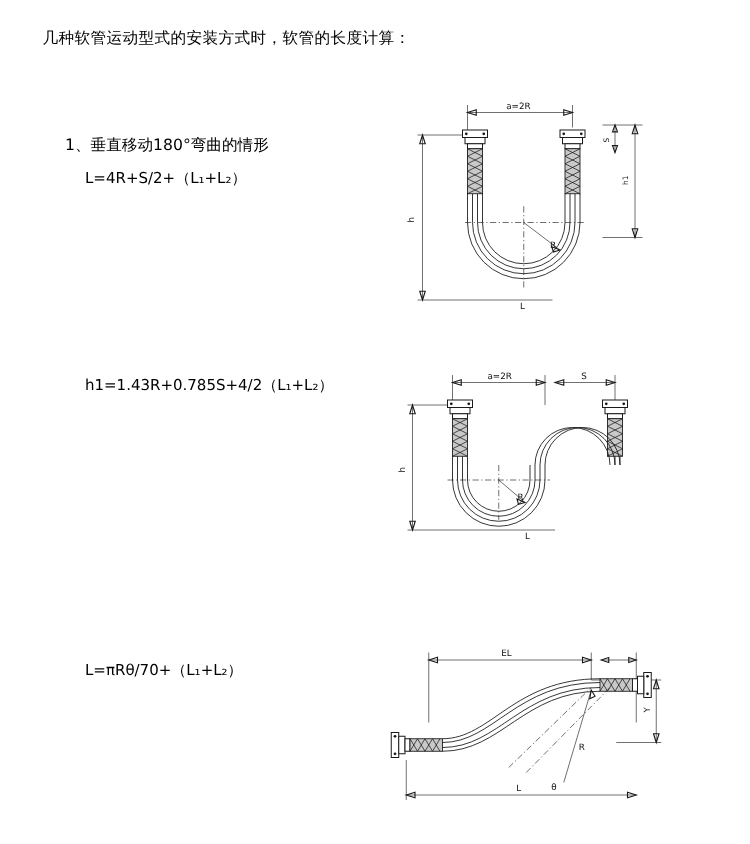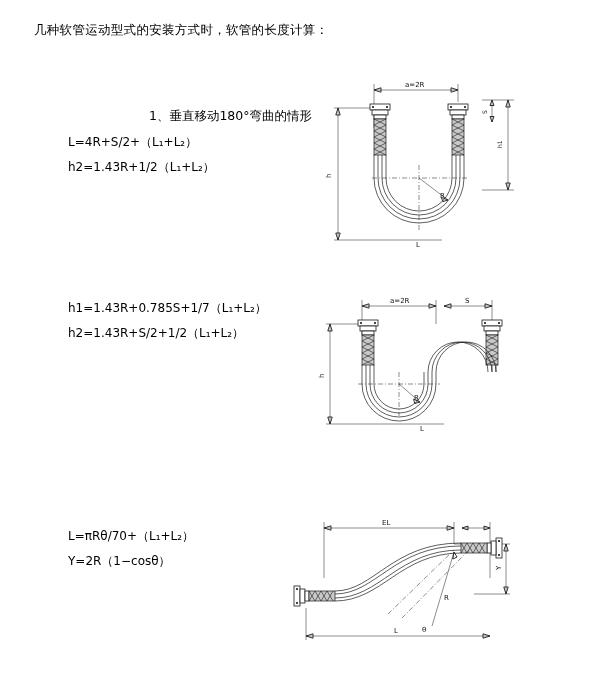--- a/index.html
+++ b/index.html
@@ -41,37 +41,36 @@
   .text-col {
     position: absolute;
     left: 52px;
     width: 260px;
   }
   .sec-title {
     font-size: 12.5px;
     color: #000;
     white-space: nowrap;
     margin-bottom: 9px;
-    text-align: right;
   }
   .formula {
     font-size: 12px;
     color: #000;
     white-space: nowrap;
     margin-left: 16px;
     margin-bottom: 9px;
     line-height: 1.35;
   }
 
   .fig {
     position: absolute;
   }
   .fig1 { left: 312px; top: -38px; }
   .fig2 { left: 312px; top: -16px; }
-  .fig3 { left: 284px; top: -20px; }
+  .fig3 { left: 303px; top: -20px; }
 
   svg { display: block; }
   .ln { stroke: #1a1a1a; fill: none; stroke-width: 0.9; }
   .lnt { stroke: #1a1a1a; fill: none; stroke-width: 0.6; }
   .dim { stroke: #1a1a1a; fill: none; stroke-width: 0.5; }
   .dash { stroke: #1a1a1a; fill: none; stroke-width: 0.5; stroke-dasharray: 5 2 1 2; }
   .hose { stroke: #1a1a1a; fill: none; stroke-width: 0.7; }
   .fillw { fill: #ffffff; stroke: #1a1a1a; stroke-width: 0.8; }
   .fillg { fill: #c9c9c9; stroke: #1a1a1a; stroke-width: 0.7; }
   .dimtxt { font-family: "DejaVu Sans", "Liberation Sans", sans-serif; font-size: 7px; fill: #111; }
@@ -81,21 +80,20 @@
 <body>
 
 <div class="page">
 
   <div class="heading">几种软管运动型式的安装方式时，软管的长度计算：</div>
 
   <div class="section sec1">
     <div class="text-col">
       <div class="sec-title">1、垂直移动180°弯曲的情形</div>
       <div class="formula">L=4R+S/2+（L₁+L₂）</div>
-      <div class="formula">h2=1.43R+1/2（L₁+L₂）</div>
     </div>
 
     <div class="fig fig1">
       <svg width="220" height="200" viewBox="0 0 220 200">
 
         <line class="dim" x1="62" y1="20" x2="146" y2="20"></line>
         <line class="dim" x1="62" y1="14" x2="62" y2="58"></line>
         <line class="dim" x1="146" y1="14" x2="146" y2="32"></line>
         <path class="ln" d="M62 20 l7 -2.2 v4.4 z" fill="#1a1a1a"></path>
         <path class="ln" d="M146 20 l-7 -2.2 v4.4 z" fill="#1a1a1a"></path>
@@ -173,22 +171,21 @@
         <text class="dimtxt" x="128" y="128">R</text>
 
         <line class="dim" x1="96" y1="170" x2="130" y2="170"></line>
         <text class="dimtxt" x="104" y="177">L</text>
       </svg>
     </div>
   </div>
 
   <div class="section sec2">
     <div class="text-col">
-      <div class="formula">h1=1.43R+0.785S+1/7（L₁+L₂）</div>
-      <div class="formula">h2=1.43R+S/2+1/2（L₁+L₂）</div>
+      <div class="formula">h1=1.43R+0.785S+4/2（L₁+L₂）</div>
     </div>
 
     <div class="fig fig2">
       <svg width="220" height="180" viewBox="0 0 220 180">
 
         <line class="dim" x1="50" y1="22" x2="124" y2="22"></line>
         <path class="ln" d="M50 22 l7 -2.2 v4.4 z" fill="#1a1a1a"></path>
         <path class="ln" d="M124 22 l-7 -2.2 v4.4 z" fill="#1a1a1a"></path>
         <text class="dimtxt" x="78" y="19">a=2R</text>
         <line class="dim" x1="50" y1="16" x2="50" y2="50"></line>
@@ -255,21 +252,20 @@
 
         <line class="dim" x1="100" y1="140" x2="132" y2="140"></line>
         <text class="dimtxt" x="108" y="147">L</text>
       </svg>
     </div>
   </div>
 
   <div class="section sec3">
     <div class="text-col">
       <div class="formula">L=πRθ/70+（L₁+L₂）</div>
-      <div class="formula">Y=2R（1−cosθ）</div>
     </div>
 
     <div class="fig fig3">
       <svg width="250" height="140" viewBox="0 0 250 140">
 
         <line class="dim" x1="40" y1="20" x2="170" y2="20"></line>
         <path class="ln" d="M40 20 l7 -2.2 v4.4 z" fill="#1a1a1a"></path>
         <path class="ln" d="M170 20 l-7 -2.2 v4.4 z" fill="#1a1a1a"></path>
         <text class="dimtxt" x="98" y="17">EL</text>
         <line class="dim" x1="40" y1="14" x2="40" y2="70"></line>

